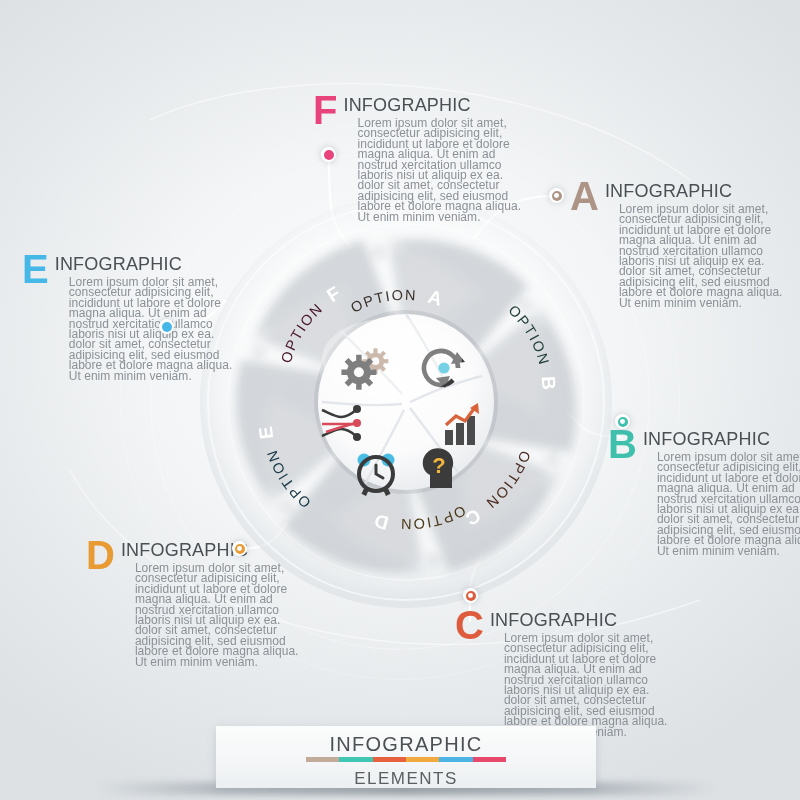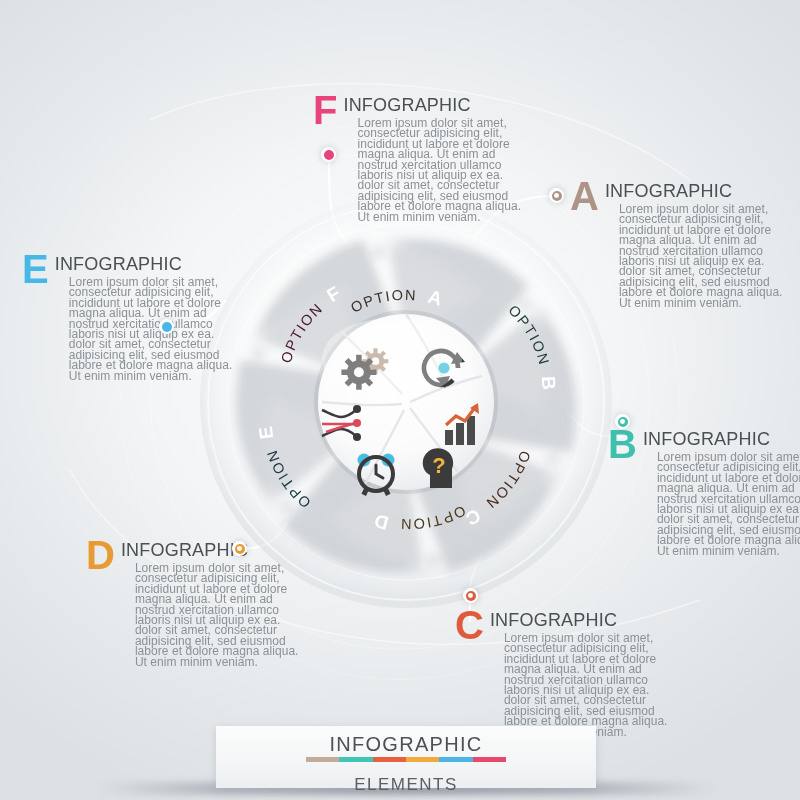--- a/index.html
+++ b/index.html
@@ -100,21 +100,21 @@
   }
   #banner .b1 {
     font-size: 20px;
     letter-spacing: 1.3px;
     color: #4c5155;
   }
   #banner .b2 {
     font-size: 17px;
     letter-spacing: 1.5px;
     color: #5a5f63;
-    margin-top: 13px;
+    margin-top: 7px;
   }
   #stripe {
     width: 200px; height: 5px;
     margin: 1px auto 0;
     display: flex;
   }
   #stripe span { flex: 1 1 auto; height: 100%; }
   #bannershadow {
     position: absolute;
     left: 96px; top: 782px;

